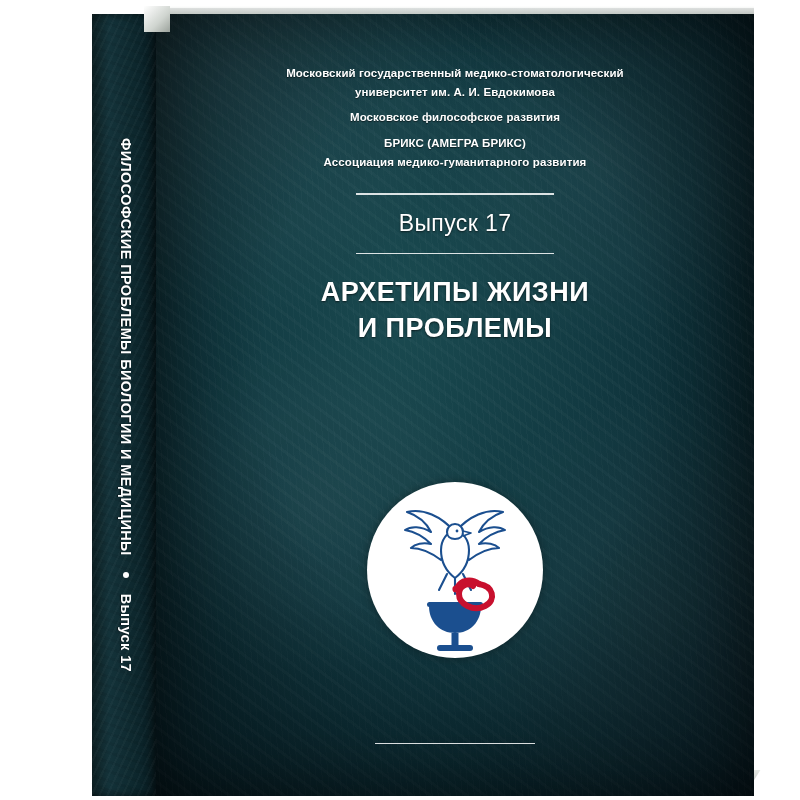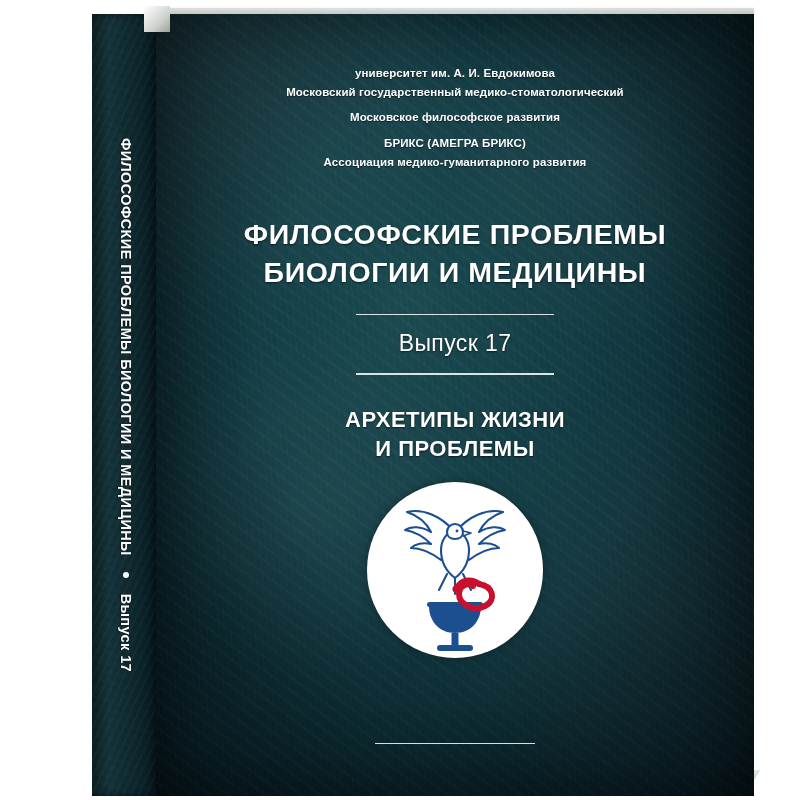--- a/index.html
+++ b/index.html
@@ -184,22 +184,22 @@
   .issue {
     font-size: 23px;
     font-weight: normal;
     margin-top: 15px;
     letter-spacing: .4px;
     text-shadow: 0 1px 2px rgba(0,0,0,.6);
   }
   .rule2 { margin-top: 16px; }
 
   .subtitle {
-    margin-top: 30px;
-    font-size: 22px;
+    margin-top: 20px;
+    font-size: 27px;
     font-weight: bold;
     line-height: 1.34;
     letter-spacing: .5px;
     text-shadow: 0 1px 2px rgba(0,0,0,.6);
   }
 
   
   .emblem-wrap {
     position: absolute;
     left: 50%;
@@ -267,33 +267,29 @@
       </div>
     </div>
 
     <div class="cover">
       <div class="cover-tex"></div>
       <div class="cover-vignette"></div>
 
       <div class="cover-inner">
 
         <div class="publishers">
+          <span class="ln">Московский государственный медико-стоматологический</span>
           <span class="ln">университет им. А. И. Евдокимова</span>
-          <span class="ln">Московский государственный медико-стоматологический</span>
           <div class="pub-gap"></div>
           <span class="ln">Московское философское развития</span>
           <div class="pub-gap"></div>
           <span class="ln">БРИКС (АМЕГРА БРИКС)</span>
           <span class="ln">Ассоциация медико-гуманитарного развития</span>
         </div>
 
-        <div class="main-title">
-          <div>ФИЛОСОФСКИЕ ПРОБЛЕМЫ</div>
-          <div>БИОЛОГИИ И МЕДИЦИНЫ</div>
-        </div>
 
         <div class="rule"></div>
 
         <div class="issue">Выпуск 17</div>
 
         <div class="rule rule2"></div>
 
         <div class="subtitle">
           <div>АРХЕТИПЫ ЖИЗНИ</div>
           <div>И ПРОБЛЕМЫ</div>

